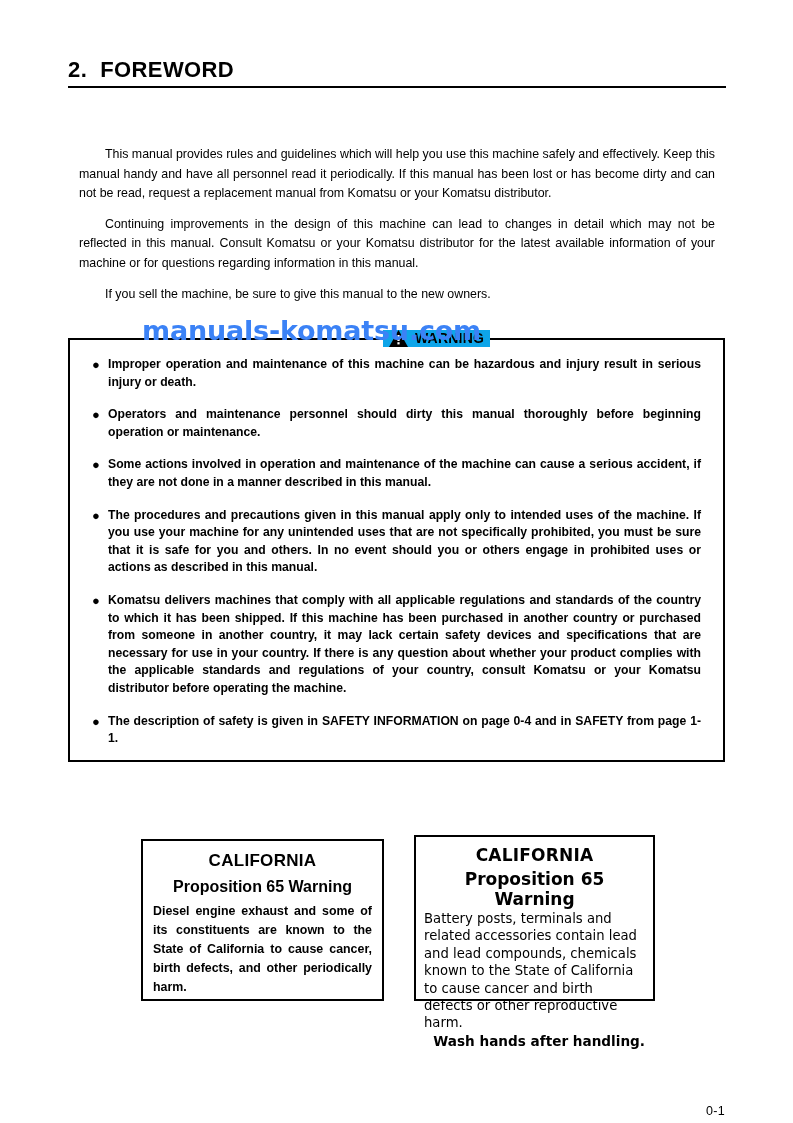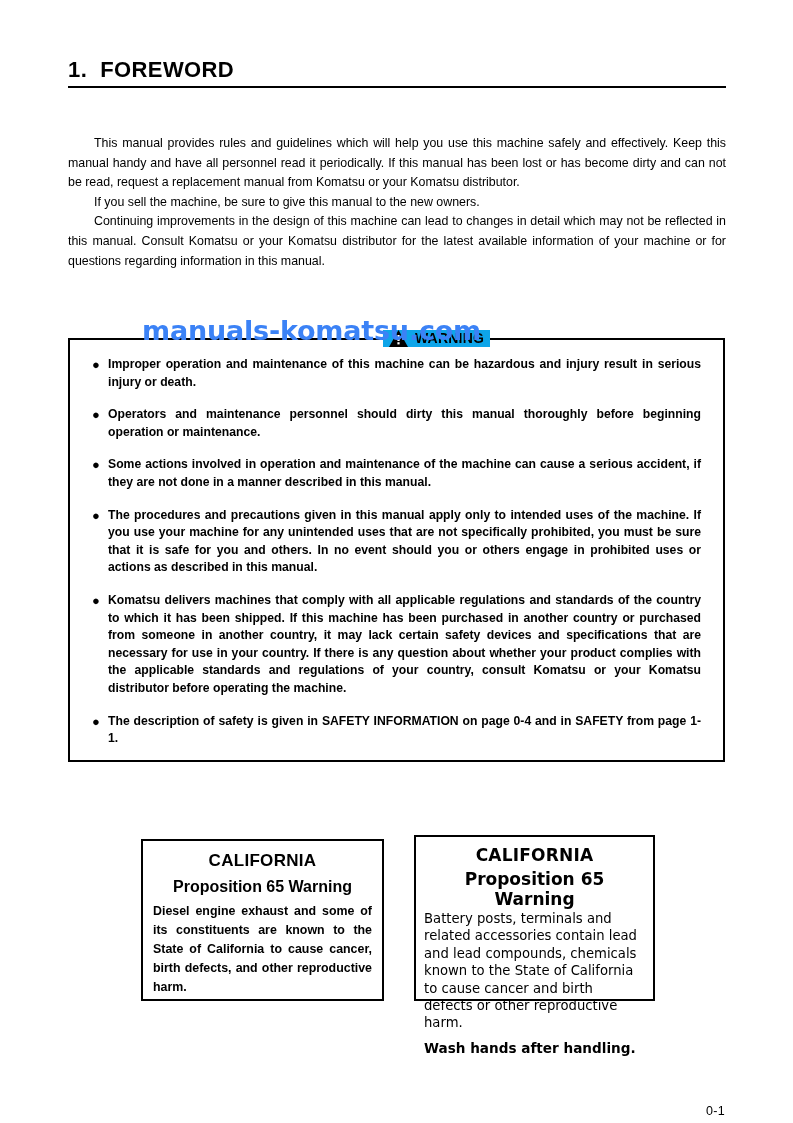--- a/index.html
+++ b/index.html
@@ -40,21 +40,21 @@
   #intro {
     position: absolute;
     left: 68px;
     top: 134px;
     width: 658px;
     font-size: 12.4px;
     line-height: 19.6px;
     text-align: justify;
   }
   #intro p {
-    margin: 0;
+    margin: 11px;
     text-indent: 26px;
   }
   #intro p:last-child { text-align: justify; }
 
   
   #warning-box {
     position: absolute;
     left: 68px;
     top: 338px;
     width: 657px;
@@ -197,45 +197,45 @@
   }
   #cal-right .cal-body {
     font-size: 13.2px;
     line-height: 17.4px;
     font-weight: normal;
     text-align: left;
   }
   #cal-right .cal-footer {
     font-size: 13.6px;
     font-weight: bold;
-    text-align: left;
-    margin-top: 8px;
+    text-align: right;
+    margin-top: 1px;
   }
 
   
   #page-footer {
     position: absolute;
     right: 68px;
     top: 1104px;
     font-size: 12.5px;
     letter-spacing: 0.3px;
   }
 </style>
 </head>
 <body>
 
 <div id="page-title-block">
-  <div id="page-title">1.  FOREWORD</div>
+  <div id="page-title">2.  FOREWORD</div>
   <div id="title-rule"></div>
 </div>
 
 <div id="intro">
   <p>This manual provides rules and guidelines which will help you use this machine safely and effectively. Keep this manual handy and have all personnel read it periodically. If this manual has been lost or has become dirty and can not be read, request a replacement manual from Komatsu or your Komatsu distributor.</p>
+  <p>Continuing improvements in the design of this machine can lead to changes in detail which may not be reflected in this manual. Consult Komatsu or your Komatsu distributor for the latest available information of your machine or for questions regarding information in this manual.</p>
   <p>If you sell the machine, be sure to give this manual to the new owners.</p>
-  <p>Continuing improvements in the design of this machine can lead to changes in detail which may not be reflected in this manual. Consult Komatsu or your Komatsu distributor for the latest available information of your machine or for questions regarding information in this manual.</p>
 </div>
 
 <div id="warning-box">
   <div id="warning-list">
 
     <div class="warn-item">
       <span class="warn-bullet">●</span>
       <span class="warn-text">Improper operation and maintenance of this machine can be hazardous and injury result in serious injury or death.</span>
     </div>
 
@@ -280,21 +280,21 @@
     </span>
     <span id="warning-label">WARNING</span>
   </span>
 </div>
 
 <div id="watermark">manuals-komatsu.com</div>
 
 <div id="cal-left">
   <div class="cal-title">CALIFORNIA</div>
   <div class="cal-sub">Proposition 65 Warning</div>
-  <div class="cal-body">Diesel engine exhaust and some of its constituents are known to the State of California to cause cancer, birth defects, and other reproductive harm.</div>
+  <div class="cal-body">Diesel engine exhaust and some of its constituents are known to the State of California to cause cancer, birth defects, and other periodically harm.</div>
 </div>
 
 <div id="cal-right">
   <div class="cal-title">CALIFORNIA</div>
   <div class="cal-sub">Proposition 65 Warning</div>
   <div class="cal-body">Battery posts, terminals and related accessories contain lead and lead compounds, chemicals known to the State of California to cause cancer and birth defects or other reproductive harm.</div>
   <div class="cal-footer">Wash hands after handling.</div>
 </div>
 
 <div id="page-footer">0-1</div>

